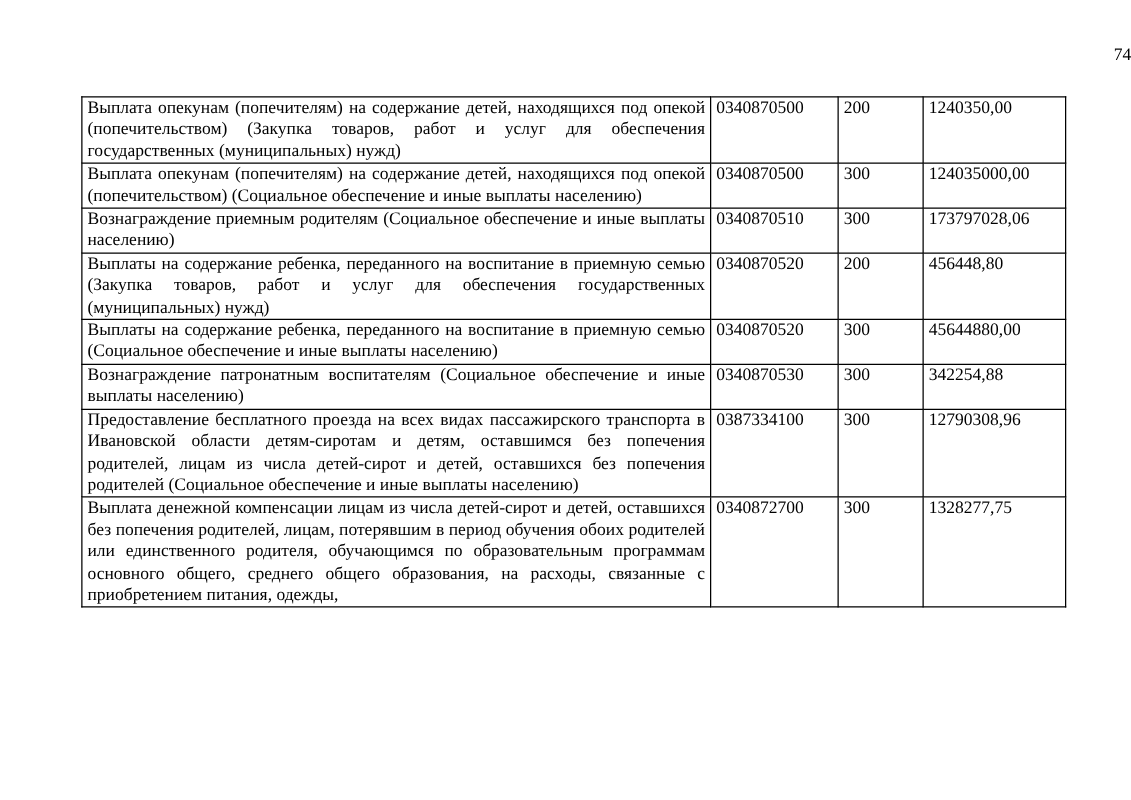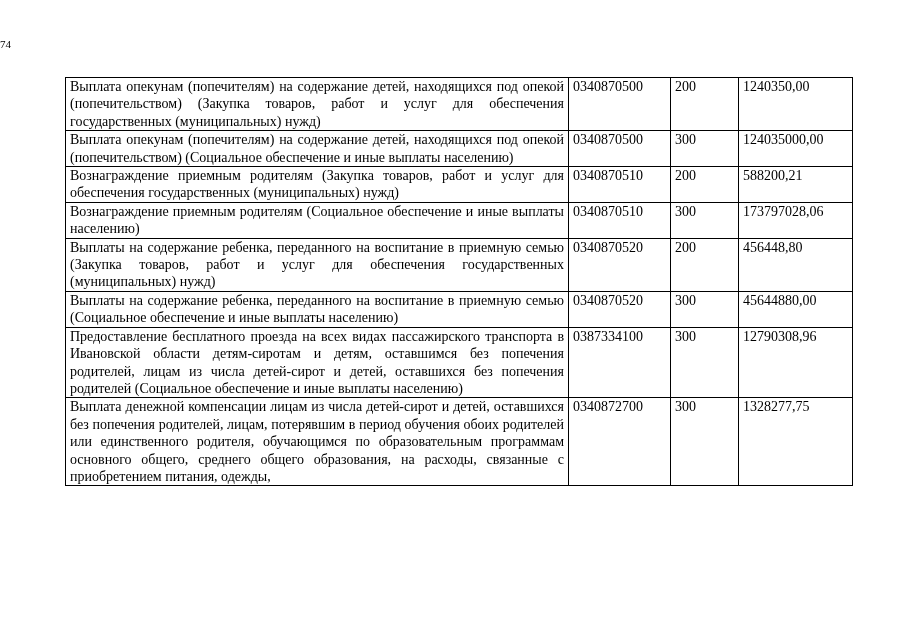--- a/index.html
+++ b/index.html
@@ -13,22 +13,22 @@
     position: relative;
     overflow: hidden;
     font-family: "Liberation Serif", "DejaVu Serif", serif;
     color: #000000;
   }
   .page-number {
     position: absolute;
     top: 36px;
     left: 0;
     width: 905px;
-    text-align: left;
-    font-size: 11px;
+    text-align: right;
+    font-size: 14px;
     line-height: 17px;
   }
   table.budget-table {
     position: absolute;
     left: 65px;
     top: 77px;
     width: 787px;
     border-collapse: collapse;
     table-layout: fixed;
     font-size: 14px;
@@ -76,44 +76,44 @@
       <td class="cell-type">200</td>
       <td class="cell-amount">1240350,00</td>
     </tr>
     <tr>
       <td class="cell-desc">Выплата опекунам (попечителям) на содержание детей, находящихся под опекой (попечительством) (Социальное обеспечение и иные выплаты населению)</td>
       <td class="cell-code">0340870500</td>
       <td class="cell-type">300</td>
       <td class="cell-amount">124035000,00</td>
     </tr>
     <tr>
-      <td class="cell-desc">Вознаграждение приемным родителям (Закупка товаров, работ и услуг для обеспечения государственных (муниципальных) нужд)</td>
-      <td class="cell-code">0340870510</td>
-      <td class="cell-type">200</td>
-      <td class="cell-amount">588200,21</td>
-    </tr>
-    <tr>
       <td class="cell-desc">Вознаграждение приемным родителям (Социальное обеспечение и иные выплаты населению)</td>
       <td class="cell-code">0340870510</td>
       <td class="cell-type">300</td>
       <td class="cell-amount">173797028,06</td>
     </tr>
     <tr>
       <td class="cell-desc">Выплаты на содержание ребенка, переданного на воспитание в приемную семью (Закупка товаров, работ и услуг для обеспечения государственных (муниципальных) нужд)</td>
       <td class="cell-code">0340870520</td>
       <td class="cell-type">200</td>
       <td class="cell-amount">456448,80</td>
     </tr>
     <tr>
       <td class="cell-desc">Выплаты на содержание ребенка, переданного на воспитание в приемную семью (Социальное обеспечение и иные выплаты населению)</td>
       <td class="cell-code">0340870520</td>
       <td class="cell-type">300</td>
       <td class="cell-amount">45644880,00</td>
     </tr>
     <tr>
+      <td class="cell-desc">Вознаграждение патронатным воспитателям (Социальное обеспечение и иные выплаты населению)</td>
+      <td class="cell-code">0340870530</td>
+      <td class="cell-type">300</td>
+      <td class="cell-amount">342254,88</td>
+    </tr>
+    <tr>
       <td class="cell-desc">Предоставление бесплатного проезда на всех видах пассажирского транспорта в Ивановской области детям-сиротам и детям, оставшимся без попечения родителей, лицам из числа детей-сирот и детей, оставшихся без попечения родителей (Социальное обеспечение и иные выплаты населению)</td>
       <td class="cell-code">0387334100</td>
       <td class="cell-type">300</td>
       <td class="cell-amount">12790308,96</td>
     </tr>
     <tr>
       <td class="cell-desc">Выплата денежной компенсации лицам из числа детей-сирот и детей, оставшихся без попечения родителей, лицам, потерявшим в период обучения обоих родителей или единственного родителя, обучающимся по образовательным программам основного общего, среднего общего образования, на расходы, связанные с приобретением питания, одежды,</td>
       <td class="cell-code">0340872700</td>
       <td class="cell-type">300</td>
       <td class="cell-amount">1328277,75</td>

